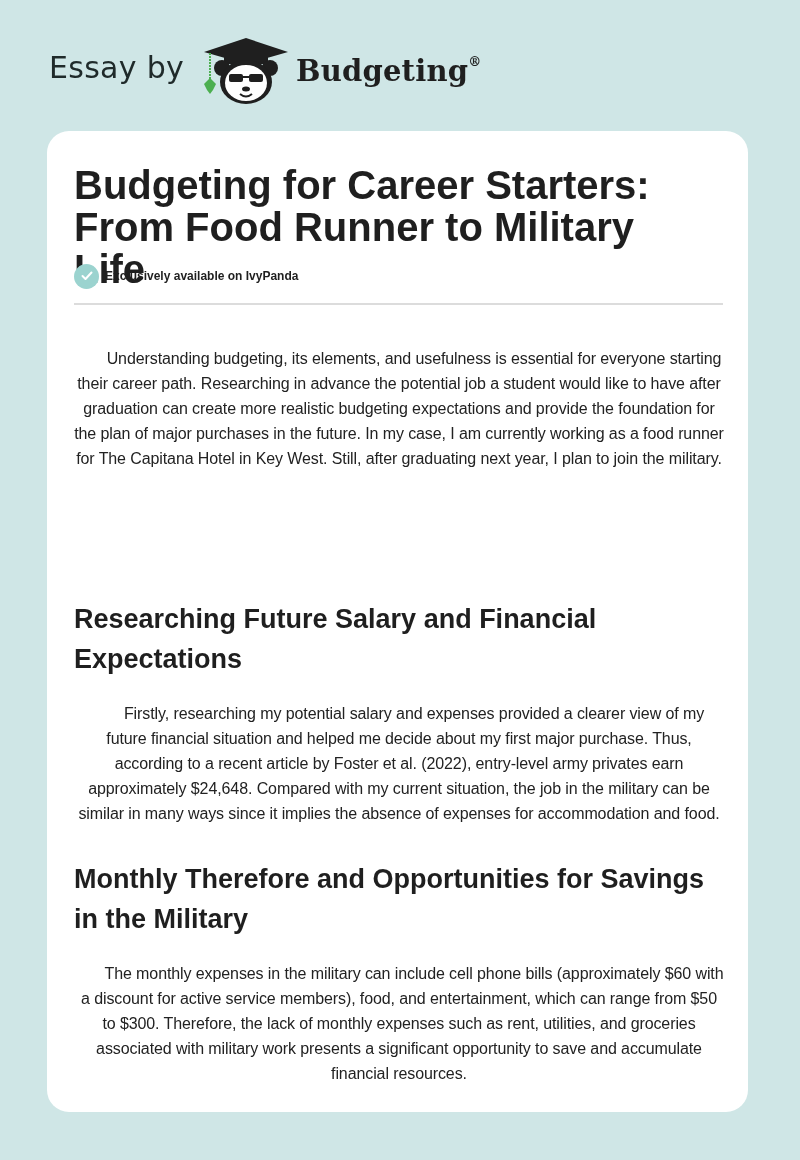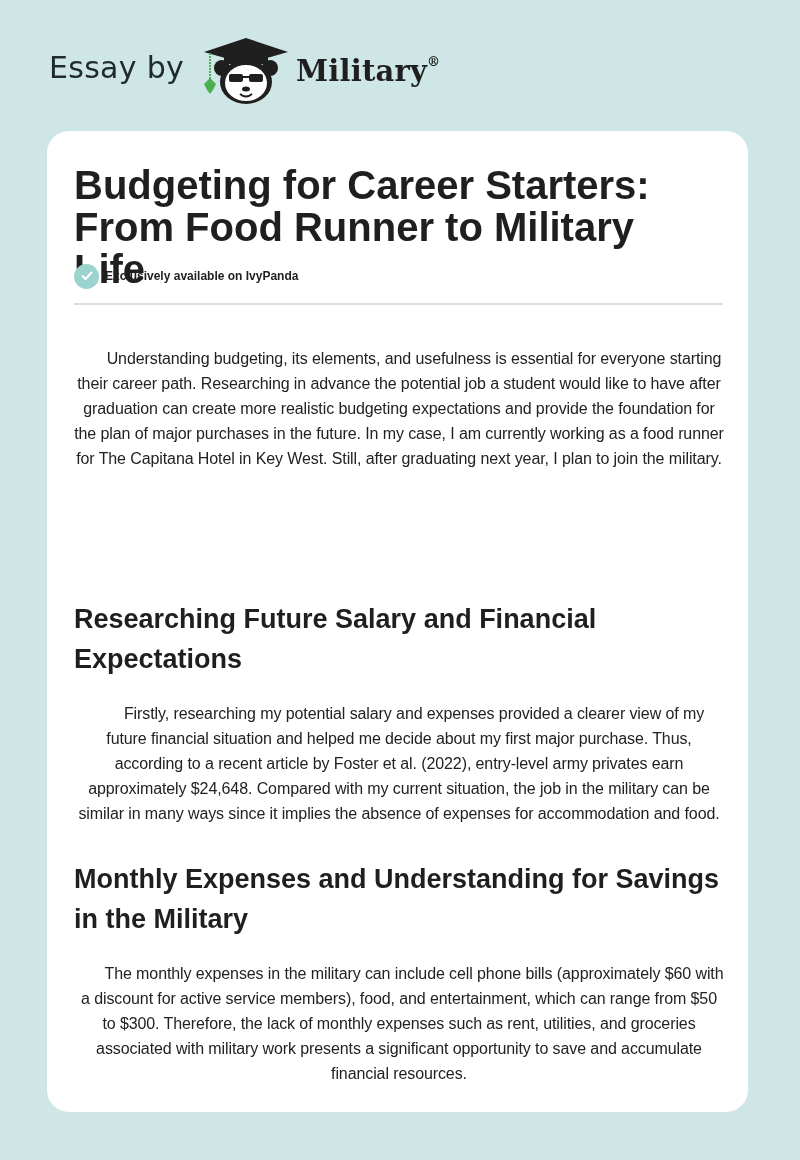--- a/index.html
+++ b/index.html
@@ -82,21 +82,21 @@
       <ellipse cx="46" cy="47" rx="21" ry="18" fill="#ffffff"></ellipse>
 
       <rect x="29" y="38" width="14" height="8" rx="2" fill="#1f1f1f"></rect>
       <rect x="49" y="38" width="14" height="8" rx="2" fill="#1f1f1f"></rect>
       <line x1="43" y1="41" x2="49" y2="41" stroke="#1f1f1f" stroke-width="2"></line>
 
       <ellipse cx="46" cy="53" rx="4" ry="2.5" fill="#1f1f1f"></ellipse>
       <path d="M40,58 Q46,63 52,58" stroke="#1f1f1f" stroke-width="2" fill="none"></path>
     </svg>
   </div>
-  <span class="brand"><span>Military</span><sup>®</sup></span>
+  <span class="brand"><span>Budgeting</span><sup>®</sup></span>
 </div>
 
 <div class="card">
   <h1 class="title">Budgeting for Career Starters: From Food Runner to Military Life</h1>
 
   <div class="badge">
     <span class="badge-icon">
       <svg width="12" height="10" viewBox="0 0 12 10">
           <path d="M1.5,5 L4.5,8 L10.5,1.5" stroke="#ffffff" stroke-width="2" fill="none" stroke-linecap="round" stroke-linejoin="round"></path>
         </svg>
@@ -109,16 +109,16 @@
   <section class="section" style="top:193px;">
     <p style="margin-top:22px;">Understanding budgeting, its elements, and usefulness is essential for everyone starting their career path. Researching in advance the potential job a student would like to have after graduation can create more realistic budgeting expectations and provide the foundation for the plan of major purchases in the future. In my case, I am currently working as a food runner for The Capitana Hotel in Key West. Still, after graduating next year, I plan to join the military.</p>
   </section>
 
   <section class="section" style="top:468px;">
     <h2>Researching Future Salary and Financial Expectations</h2>
     <p style="margin-top:22px;">Firstly, researching my potential salary and expenses provided a clearer view of my future financial situation and helped me decide about my first major purchase. Thus, according to a recent article by Foster et al. (2022), entry-level army privates earn approximately $24,648. Compared with my current situation, the job in the military can be similar in many ways since it implies the absence of expenses for accommodation and food.</p>
   </section>
 
   <section class="section" style="top:728px;">
-    <h2>Monthly Expenses and Understanding for Savings in the Military</h2>
+    <h2>Monthly Therefore and Opportunities for Savings in the Military</h2>
     <p style="margin-top:22px;">The monthly expenses in the military can include cell phone bills (approximately $60 with a discount for active service members), food, and entertainment, which can range from $50 to $300. Therefore, the lack of monthly expenses such as rent, utilities, and groceries associated with military work presents a significant opportunity to save and accumulate financial resources.</p>
   </section>
 </div>
 
 </body></html>

